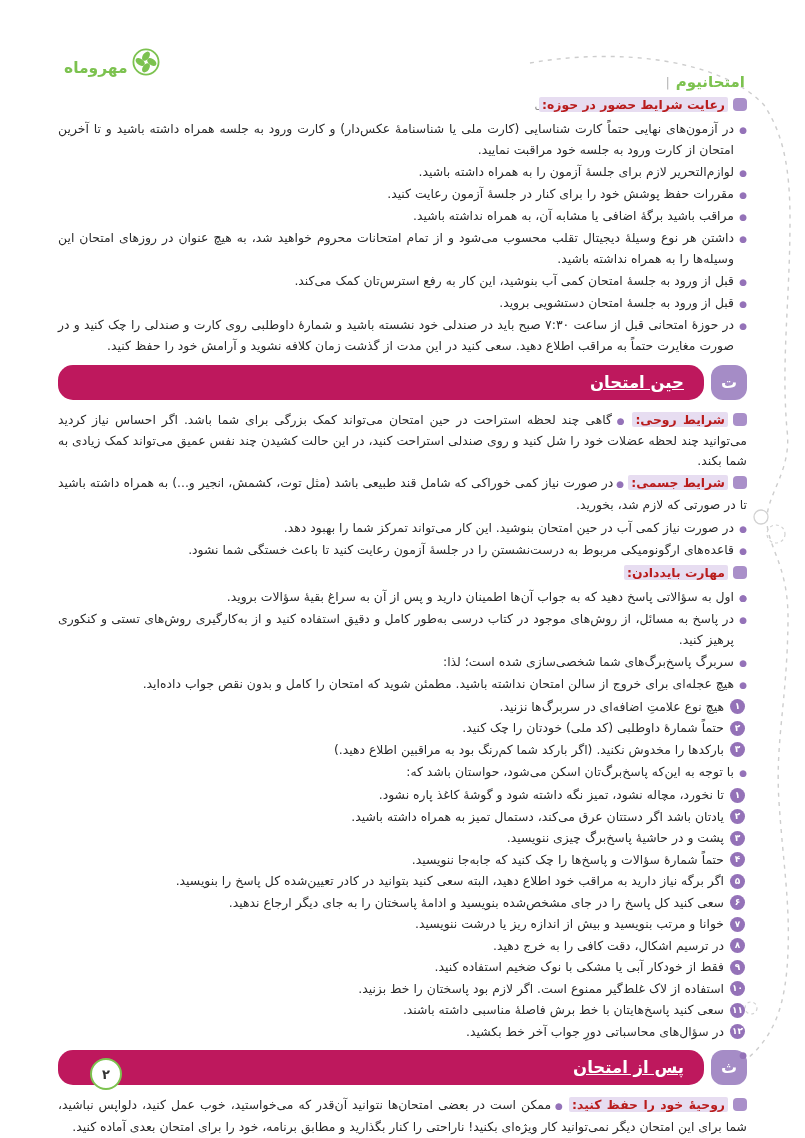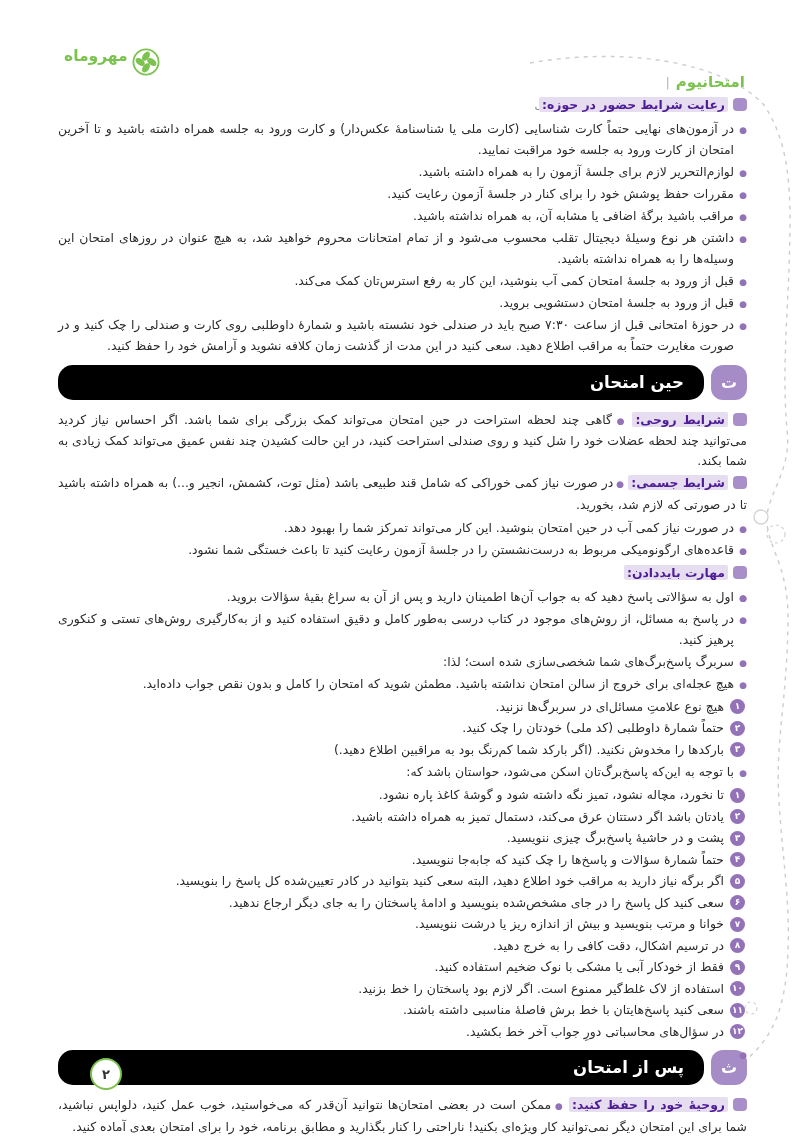--- a/index.html
+++ b/index.html
@@ -11,28 +11,28 @@
     color:#2b2b2b;
     direction:rtl;
     overflow:hidden;
   }
   .deco{position:absolute;top:0;left:0;pointer-events:none;}
   
   .brand{position:absolute;top:52px;right:60px;display:flex;align-items:center;gap:6px;font-size:12px;}
   .brand-name{color:#7cc24f;font-weight:bold;font-size:15px;}
   .brand-divider{color:#b5b5b5;font-size:13px;}
   .brand-sub{color:#8a8a8a;font-size:11.5px;margin-top:46px;}
-  .logo{position:absolute;top:47px;left:64px;display:flex;align-items:flex-start;gap:3px;}
+  .logo{position:absolute;top:47px;left:64px;display:flex;align-items:flex-end;gap:3px;}
   .logo-text{color:#7cc24f;font-weight:bold;font-size:15.5px;}
   
   .content{position:absolute;top:95px;right:58px;left:58px;}
   
   .para{margin:0 0 3px 0;font-size:12.4px;line-height:19.5px;text-align:justify;}
   .sq{display:inline-block;width:14px;height:13px;background:#a98fc9;border-radius:4px;vertical-align:-2px;margin-left:5px;}
-  .hl{background:#e7ddf1;color:#4c1d95;font-weight:bold;padding:0 3px;border-radius:2px;}
+  .hl{background:#e7ddf1;color:#b91c1c;font-weight:bold;padding:0 3px;border-radius:2px;}
   .dot{color:#9472b8;}
   .dot::before{content:"● ";font-size:9px;}
   
   ul.blist{list-style:none;margin:2px 0 3px 0;padding:0;}
   ul.blist li{position:relative;padding-right:13px;margin:0 0 1px 0;font-size:12.4px;line-height:21px;text-align:justify;}
   ul.blist li .bdot{position:absolute;right:0;top:0;color:#9472b8;}
   ul.blist li .bdot::before{content:"●";font-size:9px;}
   
   ul.nlist{list-style:none;margin:1px 0 2px 0;padding:0;}
   ul.nlist li{position:relative;padding-right:23px;margin:0 0 2px 0;font-size:12.4px;line-height:19.5px;text-align:justify;}
@@ -42,23 +42,23 @@
     background:#9472b8;color:#ffffff;
     font-size:9px;font-weight:bold;line-height:15px;text-align:center;
   }
   
   .banner{display:flex;flex-direction:row;align-items:stretch;gap:7px;margin:9px 0 10px 0;height:35px;}
   .banner .chip{
     width:36px;border-radius:12px;background:#a58cc6;color:#fff;
     font-weight:bold;font-size:16px;display:flex;align-items:center;justify-content:center;flex:0 0 auto;
   }
   .banner .bar{
-    flex:1;border-radius:15px;background:#000000;color:#fff;
+    flex:1;border-radius:15px;background:#be185d;color:#fff;
     display:flex;align-items:center;padding:0 20px;
-    font-weight:bold;font-size:16.5px;
+    font-weight:bold;font-size:16.5px;text-decoration:underline;
   }
   
   .pagenum{
     position:absolute;left:90px;bottom:48px;
     width:28px;height:28px;border-radius:50%;
     border:2px solid #7cc24f;color:#333;
     font-size:13px;font-weight:bold;
     display:flex;align-items:center;justify-content:center;background:#fff;
   }
 </style>
@@ -137,21 +137,21 @@
       <span class="sq"></span><span class="hl">مهارت باید‌دادن:</span>
     </p>
     <ul class="blist">
         <li><span class="bdot"></span></li>
         <li><span class="bdot"></span><span>اول به سؤالاتی پاسخ دهید که به جواب آن‌ها اطمینان دارید و پس از آن به سراغ بقیهٔ سؤالات بروید.</span></li>
         <li><span class="bdot"></span><span>در پاسخ به مسائل، از روش‌های موجود در کتاب درسی به‌طور کامل و دقیق استفاده کنید و از به‌کارگیری روش‌های تستی و کنکوری پرهیز کنید.</span></li>
         <li><span class="bdot"></span><span>سربرگ پاسخ‌برگ‌های شما شخصی‌سازی شده است؛ لذا:</span></li>
         <li><span class="bdot"></span><span>هیچ عجله‌ای برای خروج از سالن امتحان نداشته باشید. مطمئن شوید که امتحان را کامل و بدون نقص جواب داده‌اید.</span></li>
       </ul>
     <ul class="nlist">
-        <li><span class="ncirc">۱</span><span>هیچ نوع علامتِ مسائل‌ای در سربرگ‌ها نزنید.</span></li>
+        <li><span class="ncirc">۱</span><span>هیچ نوع علامتِ اضافه‌ای در سربرگ‌ها نزنید.</span></li>
         <li><span class="ncirc">۲</span><span>حتماً شمارهٔ داوطلبی (کد ملی) خودتان را چک کنید.</span></li>
         <li><span class="ncirc">۳</span><span>بارکدها را مخدوش نکنید. (اگر بارکد شما کم‌رنگ بود به مراقبین اطلاع دهید.)</span></li>
       </ul>
     <ul class="blist">
       <li><span class="bdot"></span><span>با توجه به این‌که پاسخ‌برگ‌تان اسکن می‌شود، حواستان باشد که:</span></li>
     </ul>
     <ul class="nlist">
         <li><span class="ncirc">۱</span><span>تا نخورد، مچاله نشود، تمیز نگه داشته شود و گوشهٔ کاغذ پاره نشود.</span></li>
         <li><span class="ncirc">۲</span><span>یادتان باشد اگر دستتان عرق می‌کند، دستمال تمیز به همراه داشته باشید.</span></li>
         <li><span class="ncirc">۳</span><span>پشت و در حاشیهٔ پاسخ‌برگ چیزی ننویسید.</span></li>

